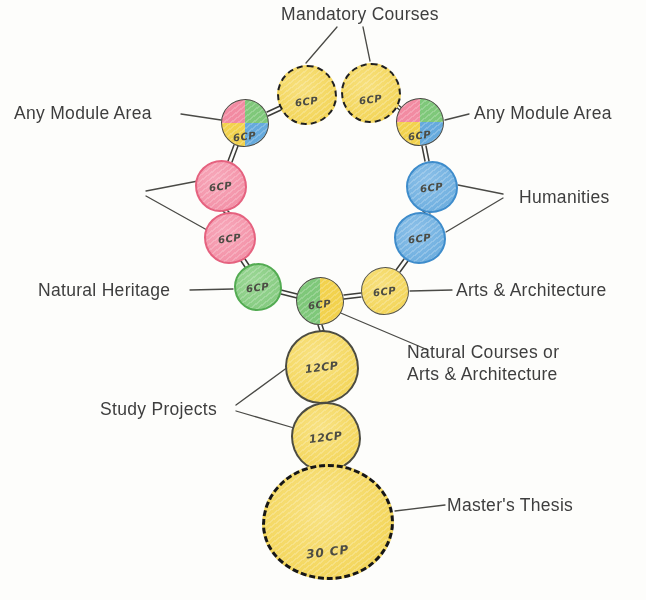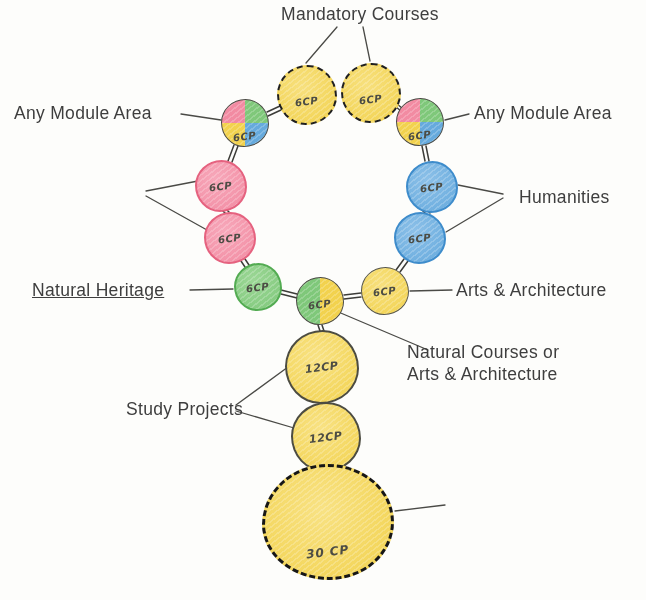--- a/index.html
+++ b/index.html
@@ -132,31 +132,32 @@
 
   <div class="lbl" style="left:270px;top:3px;width:180px;text-align:center;">Mandatory Courses</div>
 
   <div class="lbl" style="left:14px;top:102px;">Any Module Area</div>
 
   <div class="lbl" style="left:474px;top:102px;">Any Module Area</div>
 
 
   <div class="lbl" style="left:507px;top:186px;margin-left:12px;">Humanities</div>
 
-  <div class="lbl" style="left:32px;top:279px;text-decoration:underline;">Natural Heritage</div>
+  <div class="lbl" style="left:38px;top:279px;">Natural Heritage</div>
 
   <div class="lbl" style="left:456px;top:279px;">Arts &amp; Architecture</div>
 
   <div class="lbl" style="left:407px;top:341px;">
     <div>Natural Courses or</div>
     <div>Arts &amp; Architecture</div>
   </div>
 
-  <div class="lbl" style="left:100px;top:398px;margin-left:26px;">Study Projects</div>
-
+  <div class="lbl" style="left:100px;top:398px;">Study Projects</div>
+
+  <div class="lbl" style="left:447px;top:494px;">Master's Thesis</div>
 
   <div class="node yellow-dashed" style="left:277px;top:65px;width:60px;height:60px;">
     <span class="cp">6CP</span>
   </div>
 
   <div class="node yellow-dashed" style="left:341px;top:63px;width:60px;height:60px;">
     <span class="cp">6CP</span>
   </div>
 
   <div class="node pie" style="left:221px;top:99px;width:48px;height:48px;">

